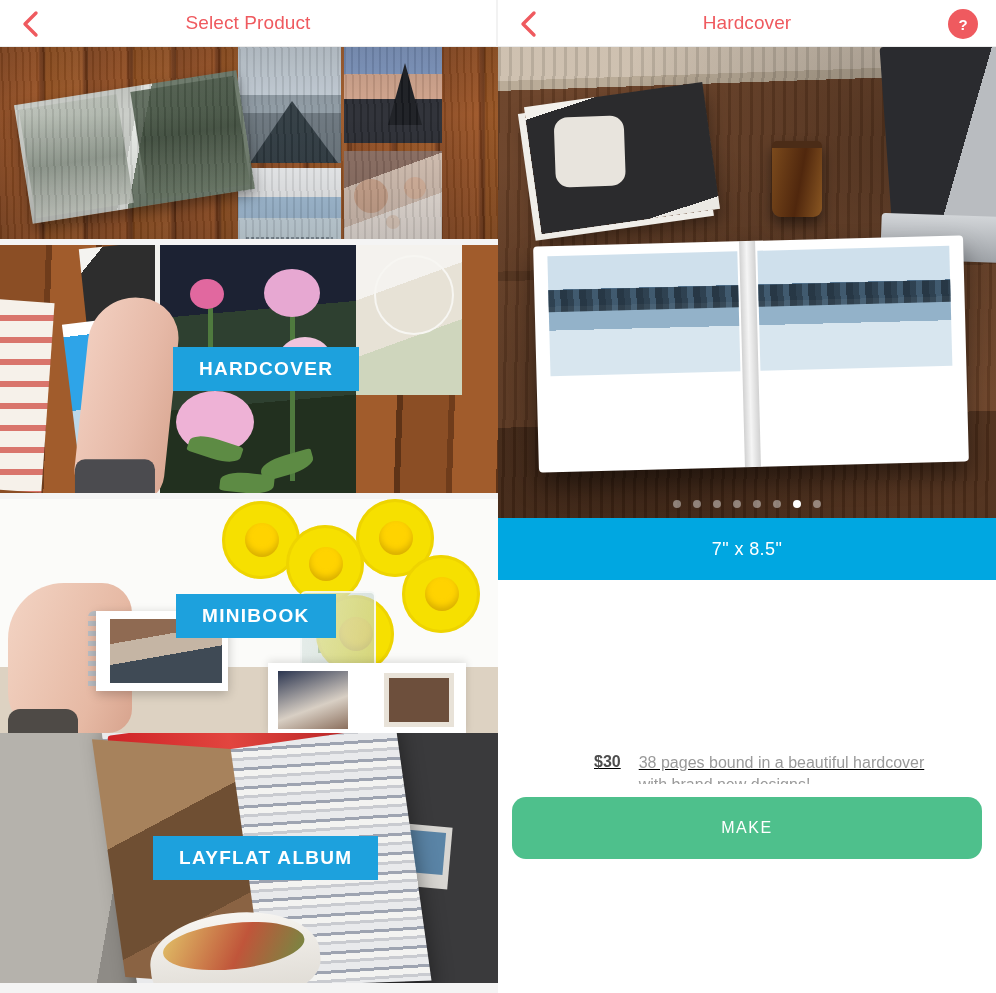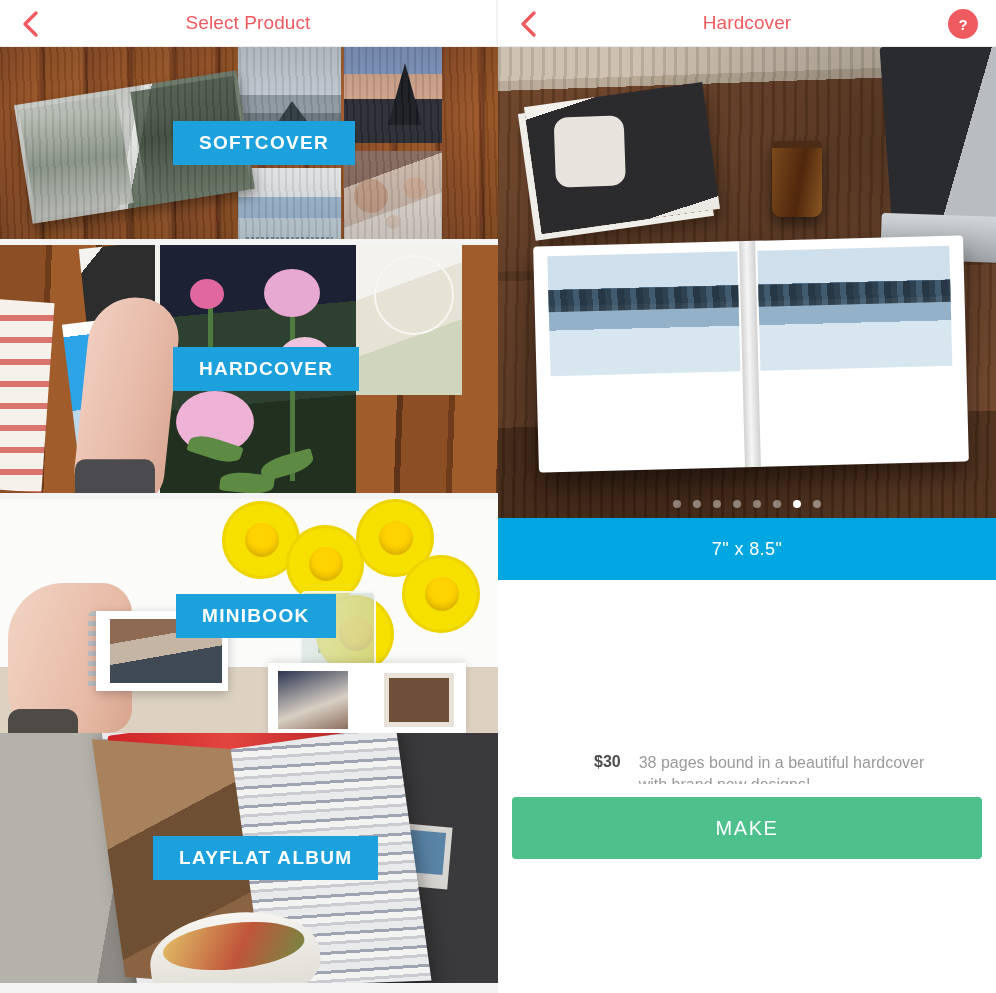--- a/index.html
+++ b/index.html
@@ -468,20 +468,21 @@
     position: relative;
     width: 498px;
     height: 292px;
     background: #ffffff;
   }
   .desc-row {
     position: absolute;
     left: 96px; top: 172px;
     display: flex;
     gap: 18px;
+    text-decoration: underline;
   }
   .price {
     font-size: 16px;
     font-weight: bold;
     color: #4d4d4d;
     white-space: nowrap;
     padding-top: 1px;
   }
   .desc {
     font-size: 16px;
@@ -495,22 +496,22 @@
     left: 0; bottom: 0;
     width: 498px; height: 88px;
     display: flex; align-items: center; justify-content: center;
     background: #ffffff;
   }
   .make-btn {
     width: 470px; height: 62px;
     background: #4ec08c;
     color: #ffffff;
     border: none;
-    border-radius: 4px;
-    font-size: 20px;
+    border-radius: 14px;
+    font-size: 16px;
     letter-spacing: 1.6px;
     font-family: "Liberation Sans", sans-serif;
     cursor: pointer;
   }
 </style>
 </head>
 <body>
 
 <div class="app">
 
@@ -534,21 +535,20 @@
           <div class="wood-planks"></div>
           <div class="t1-card-mtn"></div>
           <div class="t1-card-sky">
               <div class="cap"></div>
             </div>
           <div class="t1-card-eiffel"></div>
           <div class="t1-card-fam"></div>
           <div class="t1-book-open"></div>
           <div class="wood-grain"></div>
         </div>
-        <div class="tile-label" style="left:173px; top:50%;">SOFTCOVER</div>
       </div>
 
       <div class="tile tile-2">
         <div class="tile-photo">
           <div class="t2-wood"></div>
           <div class="t2-prints"></div>
           <div class="t2-fringe"></div>
           <div class="t2-print-blue"></div>
           <div class="t2-book">
             <div class="t2-stem t2-s1"></div>

